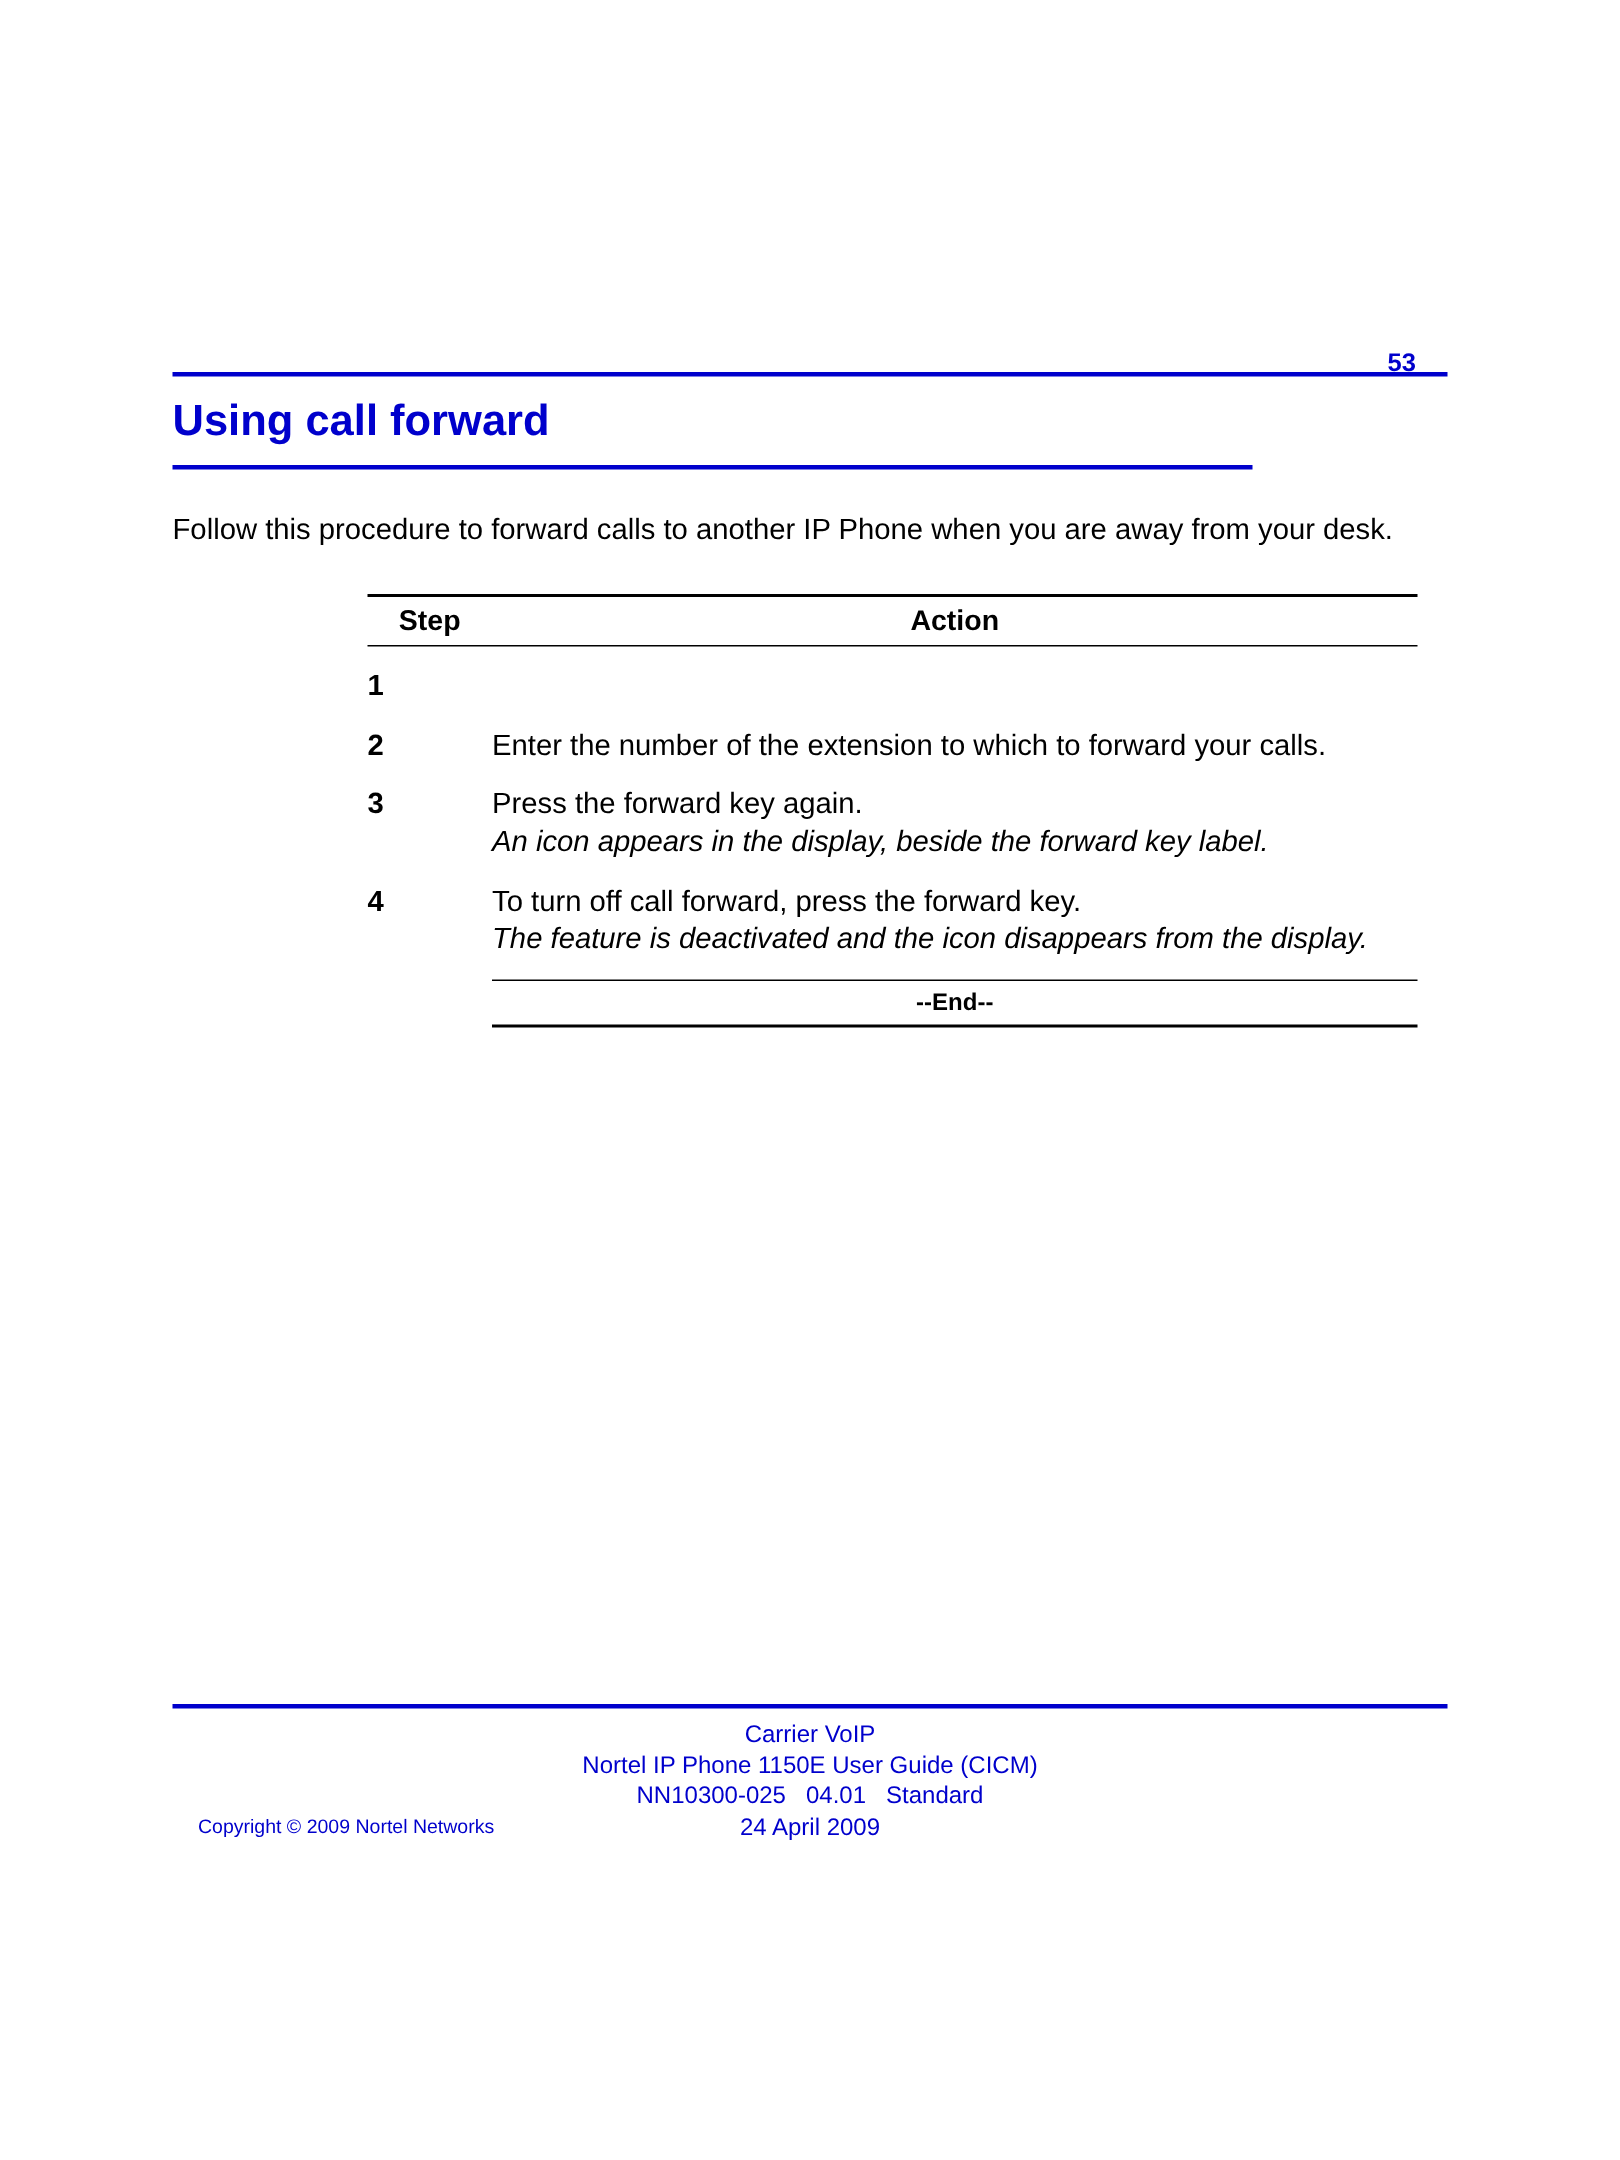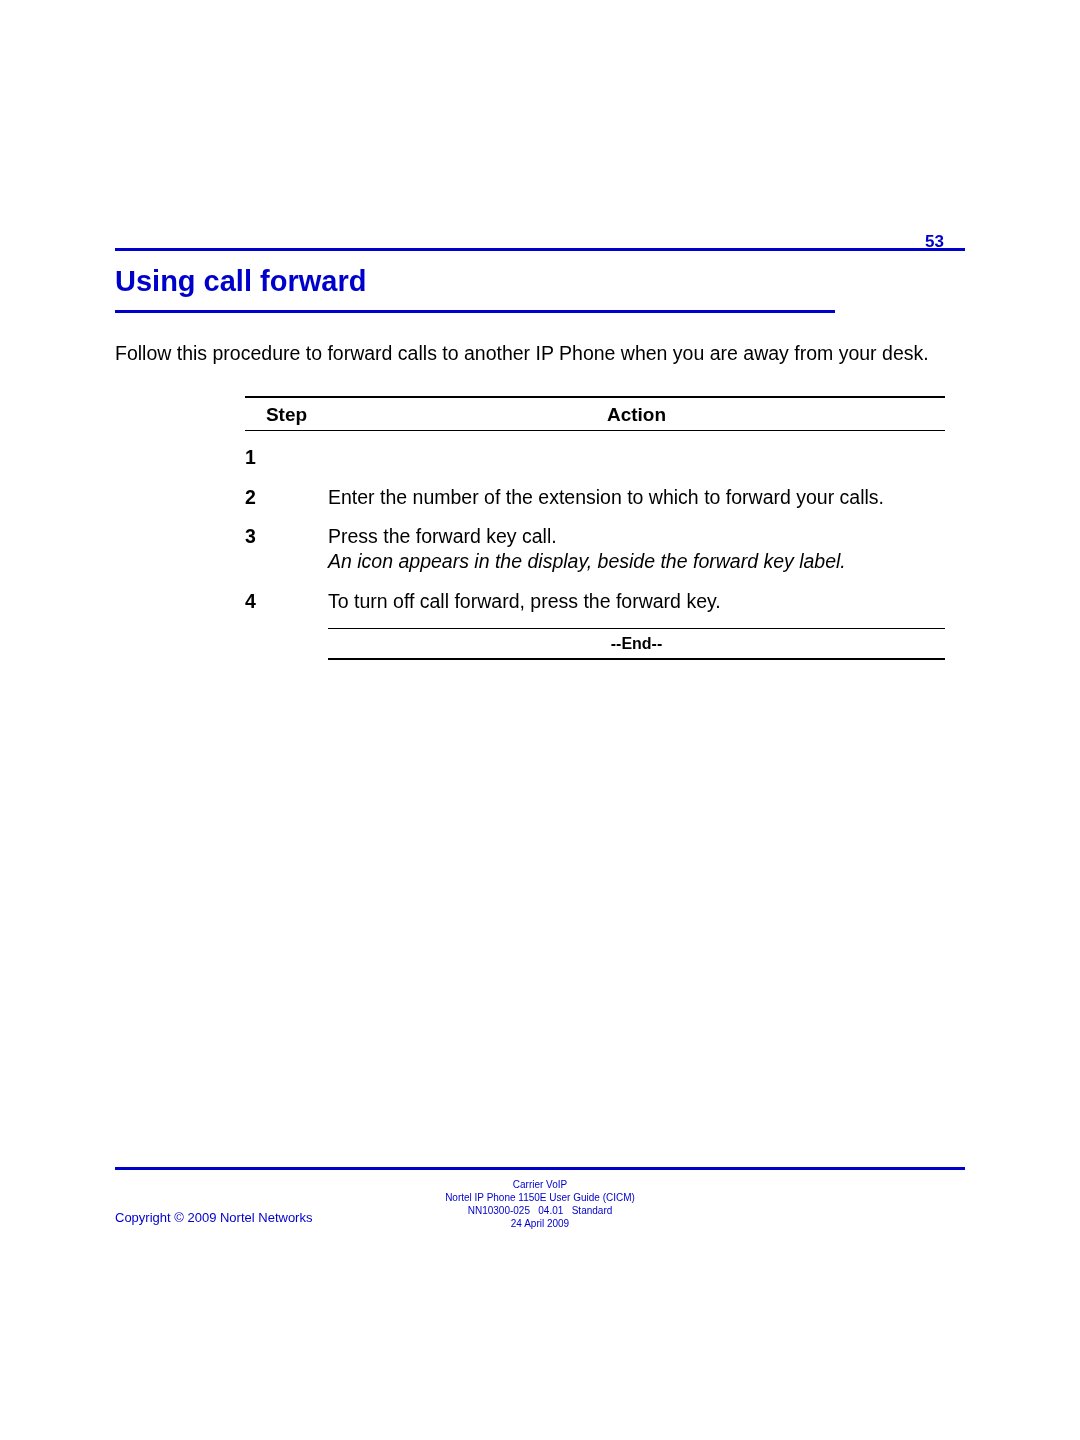--- a/index.html
+++ b/index.html
@@ -111,27 +111,27 @@
       right: 115px;
     }
     .footer-rule {
       border: none;
       border-top: 3px solid #0000cc;
       margin-bottom: 8px;
     }
     .footer-text {
       text-align: center;
       color: #0000cc;
-      font-size: 10px;
+      font-size: 16px;
       line-height: 1.3;
     }
     .copyright {
       position: absolute;
       bottom: 215px;
-      left: 115px;
+      left: 132px;
       color: #0000cc;
       font-size: 13px;
     }
   </style>
 </head>
 <body>
 
 <div class="page-number">53</div>
 
 <hr class="top-rule">
@@ -157,29 +157,30 @@
   <div class="step-row">
     <div class="step-col">2</div>
     <div class="action-col">
       <span>Enter the number of the extension to which to forward your calls.</span>
     </div>
   </div>
 
   <div class="step-row">
     <div class="step-col">3</div>
     <div class="action-col">
-      <span>Press the forward key call.</span><br>
+      <span>Press the forward key again.</span><br>
       <span class="italic-note">An icon appears in the display, beside the forward key label.</span>
     </div>
   </div>
 
   <div class="step-row">
     <div class="step-col">4</div>
     <div class="action-col">
       <span>To turn off call forward, press the forward key.</span><br>
+      <span class="italic-note">The feature is deactivated and the icon disappears from the display.</span>
     </div>
   </div>
 
   <div class="end-section">
     <hr class="end-rule">
     <div class="end-text">--End--</div>
     <hr class="end-thick-rule">
   </div>
 </div>
 

